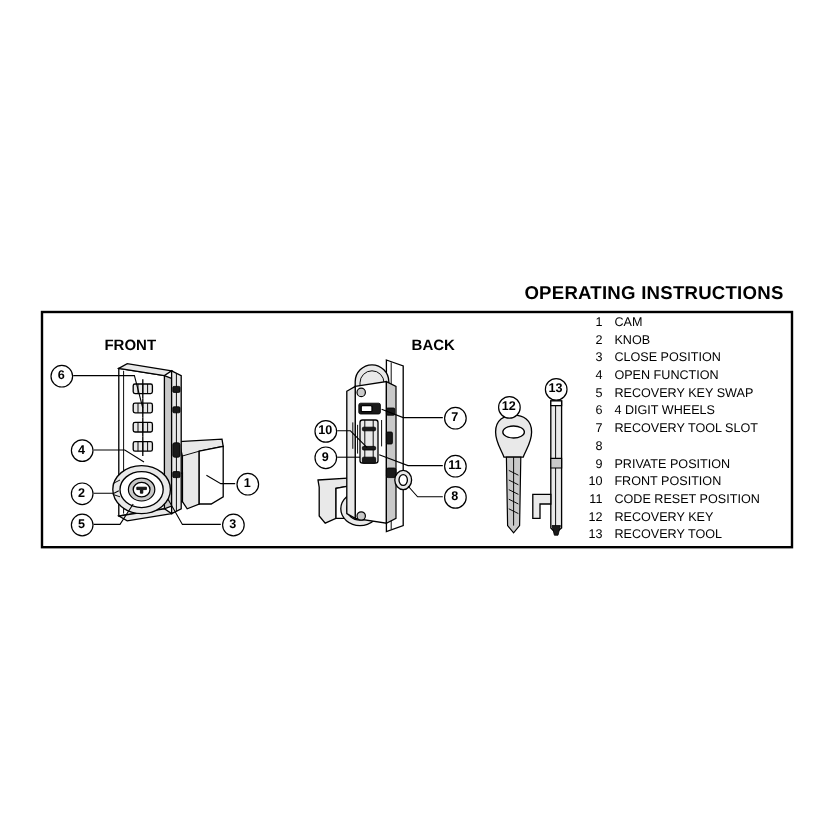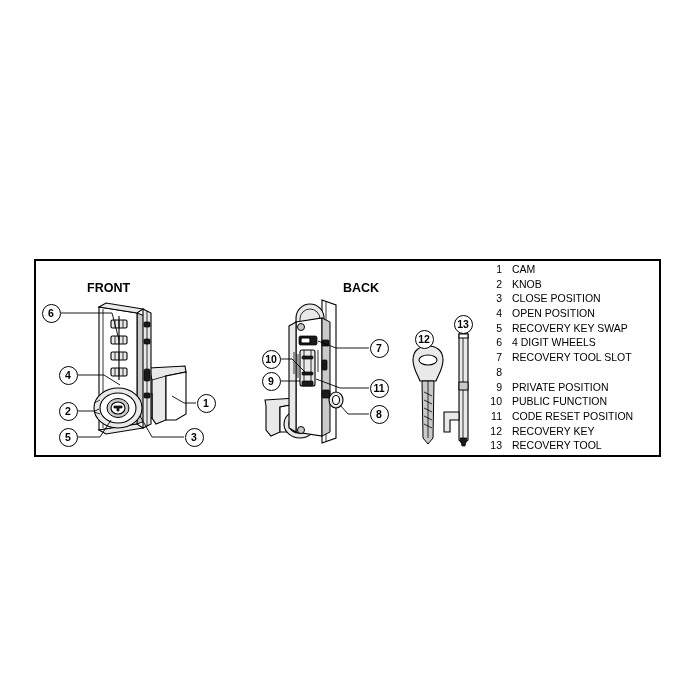--- a/index.html
+++ b/index.html
@@ -107,20 +107,21 @@
   .fill-w { fill: #ffffff; stroke: #000; stroke-width: 1.1; }
   .fill-l { fill: #e9e9e9; stroke: #000; stroke-width: 1.1; }
   .fill-m { fill: #c9c9c9; stroke: #000; stroke-width: 1.0; }
   .fill-k { fill: #1a1a1a; stroke: #000; stroke-width: 0.7; }
 </style>
 </head>
 <body>
 
 <div id="page">
 
+  <div id="title">OPERATING INSTRUCTIONS</div>
 
   <div id="frame"></div>
 
   <div class="view-label" id="label-front">FRONT</div>
   <div class="view-label" id="label-back">BACK</div>
 
   <div id="legend">
     <div class="legend-row">
       <span class="legend-num">1</span>
       <span class="legend-text">CAM</span>
@@ -128,21 +129,21 @@
     <div class="legend-row">
       <span class="legend-num">2</span>
       <span class="legend-text">KNOB</span>
     </div>
     <div class="legend-row">
       <span class="legend-num">3</span>
       <span class="legend-text">CLOSE POSITION</span>
     </div>
     <div class="legend-row">
       <span class="legend-num">4</span>
-      <span class="legend-text">OPEN POSITION</span>
+      <span class="legend-text">OPEN FUNCTION</span>
     </div>
     <div class="legend-row">
       <span class="legend-num">5</span>
       <span class="legend-text">RECOVERY KEY SWAP</span>
     </div>
     <div class="legend-row">
       <span class="legend-num">6</span>
       <span class="legend-text">4 DIGIT WHEELS</span>
     </div>
     <div class="legend-row">
@@ -151,21 +152,21 @@
     </div>
     <div class="legend-row">
       <span class="legend-num">8</span>
     </div>
     <div class="legend-row">
       <span class="legend-num">9</span>
       <span class="legend-text">PRIVATE POSITION</span>
     </div>
     <div class="legend-row">
       <span class="legend-num">10</span>
-      <span class="legend-text">PUBLIC FUNCTION</span>
+      <span class="legend-text">FRONT POSITION</span>
     </div>
     <div class="legend-row">
       <span class="legend-num">11</span>
       <span class="legend-text">CODE RESET POSITION</span>
     </div>
     <div class="legend-row">
       <span class="legend-num">12</span>
       <span class="legend-text">RECOVERY KEY</span>
     </div>
     <div class="legend-row">

